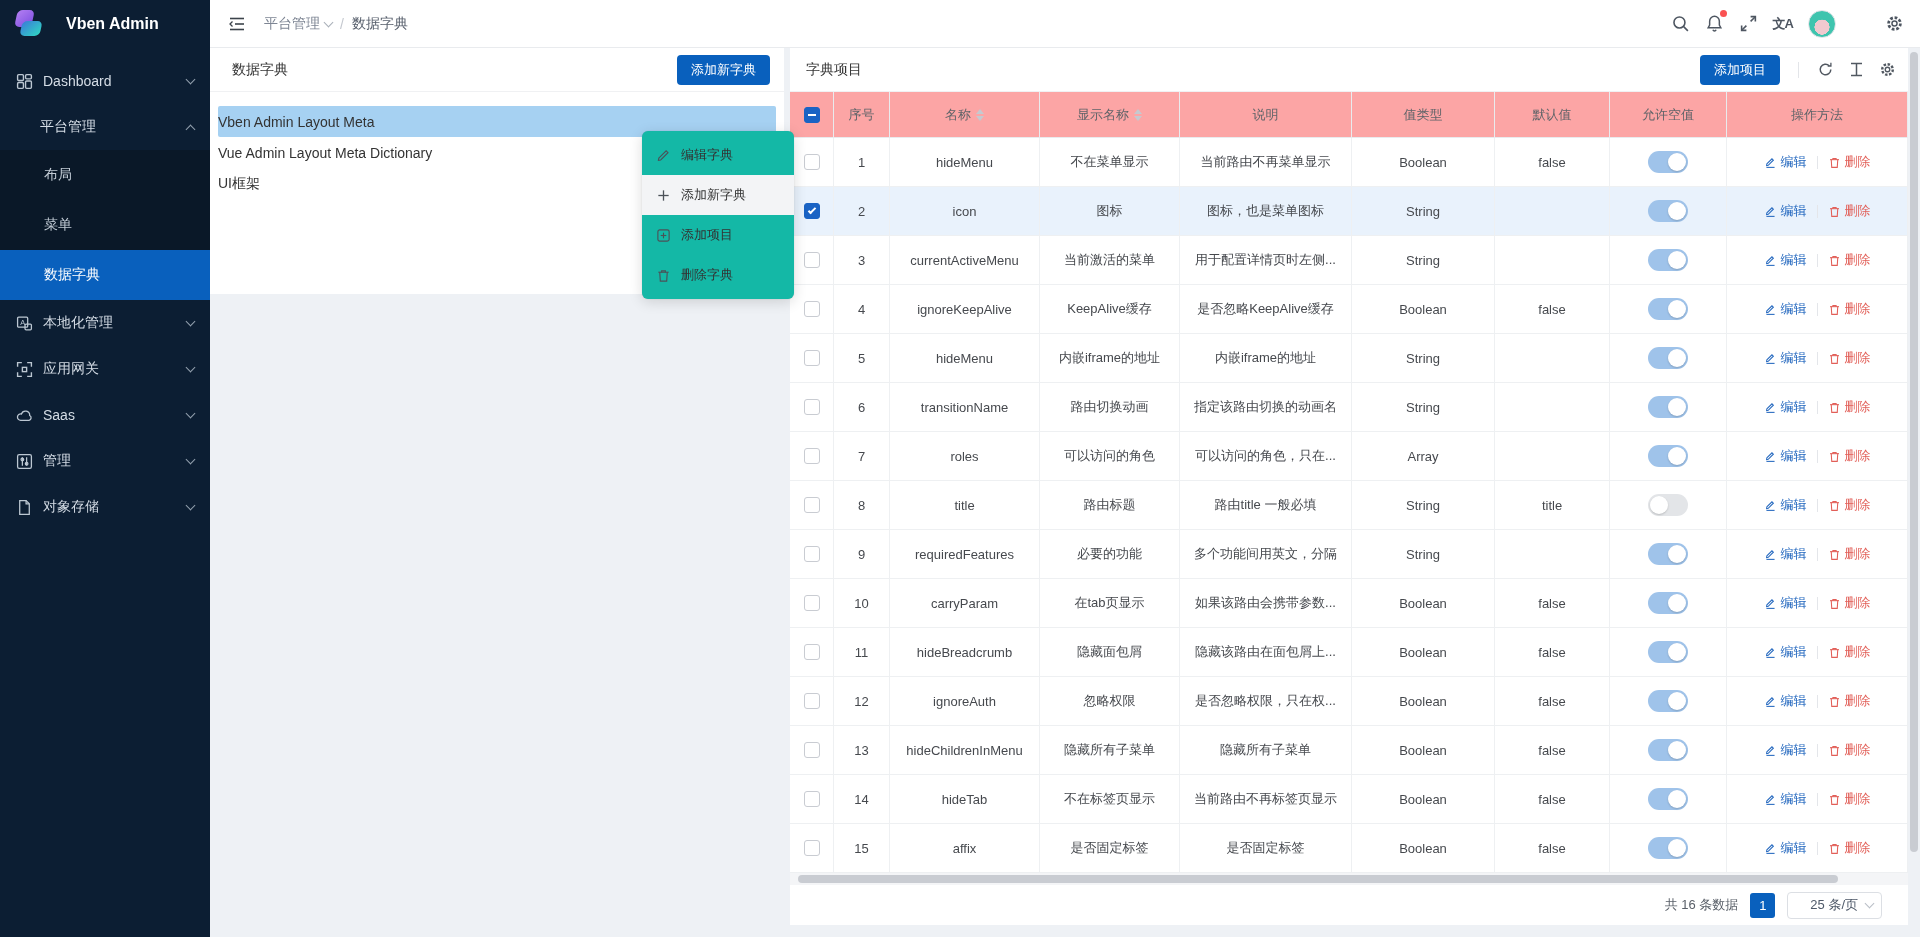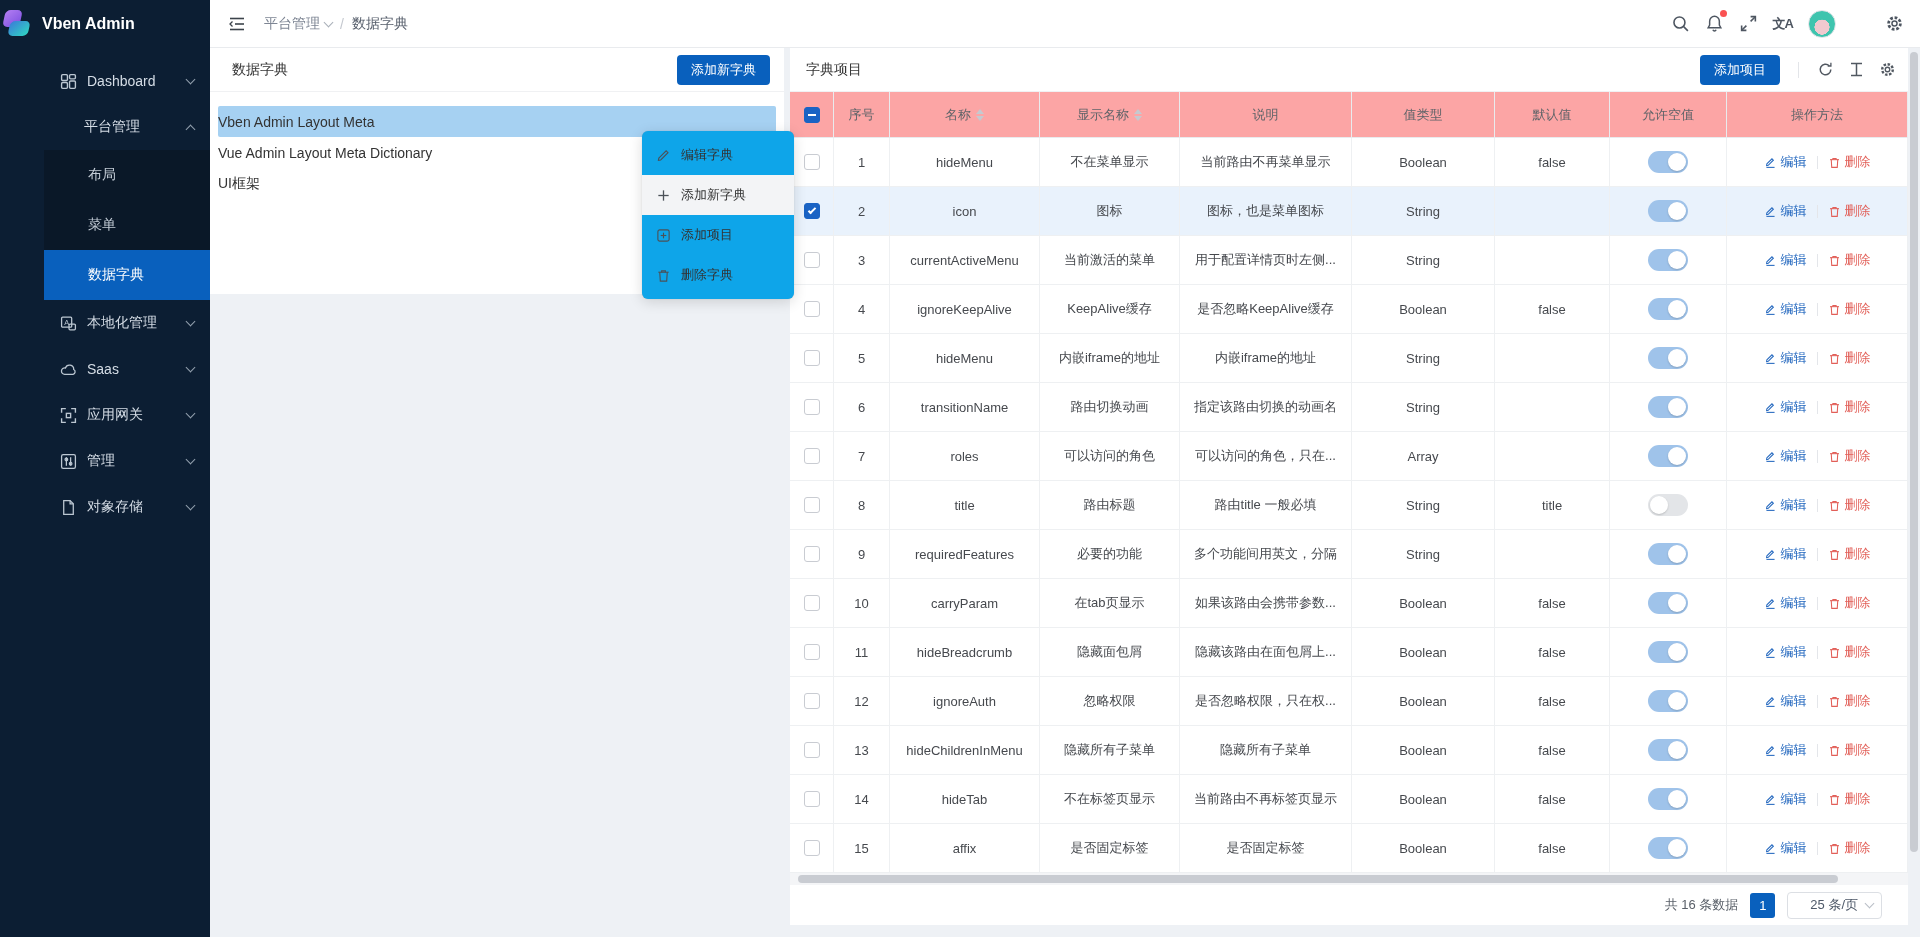--- a/index.html
+++ b/index.html
@@ -1,26 +1,26 @@
 <!DOCTYPE html>
 <html><head>
 <meta charset="utf-8">
 <style>
   * { margin:0; padding:0; box-sizing:border-box; }
   html,body { width:1920px; height:937px; font-family:"Liberation Sans", sans-serif; }
   #app { position:relative; width:1920px; height:937px; background:#eef1f5; overflow:hidden; }
 
   
   .sidebar { position:absolute; left:0; top:0; width:210px; height:937px; background:#0c1e33; color:#d5dde6; z-index:5; }
-  .logo-row { display:flex; align-items:center; height:48px; padding-left:2px; gap:10px; }
+  .logo-row { display:flex; align-items:center; height:48px; padding-left:14px; gap:22px; }
   .logo-mark { position:relative; width:30px; height:28px; }
   .logo-mark .lm1 { position:absolute; left:2px; top:0; width:17px; height:17px; border-radius:5px; transform:skewX(-12deg); background:linear-gradient(135deg,#b37ef2,#7c4fe0); }
   .logo-mark .lm2 { position:absolute; left:7px; top:11px; width:20px; height:15px; border-radius:5px; transform:skewX(-12deg); background:linear-gradient(135deg,#3b7bd8,#2fd8c2); }
   .logo-text { color:#fff; font-weight:bold; font-size:16px; }
-  .menu { margin-top:10px;margin-left:44px; }
+  .menu { margin-top:10px; }
   .m-item { display:flex; align-items:center; height:46px; padding:0 16px; gap:10px; font-size:14px; cursor:pointer; }
   .m-item .lbl { flex:1; }
   .m-icon { width:17px; height:17px; color:#bcc7d2; flex:0 0 17px; }
   .chev { width:7px; height:7px; border-right:1.5px solid #93a0ae; border-bottom:1.5px solid #93a0ae; transform:rotate(45deg); margin-top:-3px; }
   .chev.up { transform:rotate(-135deg); margin-top:4px; }
   .group-title { padding-left:24px; }
   .submenu { background:#0a1828; }
   .s-item { display:flex; align-items:center; height:50px; padding-left:44px; font-size:14px; color:#c3ccd6; cursor:pointer; }
   .s-item.active { background:#0960bd; color:#fff; }
 
@@ -42,21 +42,21 @@
   
   .dict-panel { position:absolute; left:210px; top:48px; width:574px; }
   .panel-head { height:44px; background:#fff; border-bottom:1px solid #f0f1f3; display:flex; align-items:center; justify-content:space-between; padding:0 14px 0 22px; }
   .panel-title { font-size:14px; color:#333; }
   .btn-primary { background:#0960bd; color:#fff; font-size:13px; border:none; border-radius:4px; height:30px; padding:0 14px; cursor:pointer; font-family:inherit; }
   .dict-list { background:#fff; height:202px; padding-top:14px; }
   .dict-item { height:31px; display:flex; align-items:center; margin:0 8px; font-size:14px; color:#333; border-radius:2px; cursor:pointer; }
   .dict-item.selected { background:#a6d1f2; }
 
   
-  .ctx-menu { position:absolute; left:642px; top:131px; width:152px; background:#0ea5e9; border-radius:6px; box-shadow:0 3px 14px rgba(0,0,0,.14), 0 0 1px rgba(0,0,0,.2); padding:4px 0; z-index:20; }
+  .ctx-menu { position:absolute; left:642px; top:131px; width:152px; background:#14b8a6; border-radius:6px; box-shadow:0 3px 14px rgba(0,0,0,.14), 0 0 1px rgba(0,0,0,.2); padding:4px 0; z-index:20; }
   .ctx-item { height:40px; display:flex; align-items:center; gap:10px; padding-left:14px; font-size:13px; color:#333; cursor:pointer; }
   .ctx-item.hover { background:#f3f4f6; }
   .ctx-ic { width:15px; height:15px; color:#4b5158; }
   .ctx-ic svg { width:100%; height:100%; }
 
   
   .items-panel { position:absolute; left:790px; top:48px; width:1118px; height:877px; background:#fff; }
   .items-head { height:44px; border-bottom:1px solid #f0f1f3; display:flex; align-items:center; justify-content:space-between; padding:0 12px 0 16px; }
   .head-tools { display:flex; align-items:center; gap:14px; }
   .v-sep { width:1px; height:16px; background:#e3e5e9; margin:0 4px; }
@@ -150,38 +150,38 @@
               <rect x="1.5" y="2" width="9.5" height="9.5" rx="1"></rect>
               <text x="4" y="9.5" font-size="7" fill="currentColor" stroke="none">A</text>
               <rect x="8.5" y="8.5" width="6" height="5.5" rx="1"></rect>
             </svg>
         </span>
         <span class="lbl">本地化管理</span>
         <span class="chev"></span>
       </div>
       <div class="m-item">
         <span class="m-icon">
-          <svg viewBox="0 0 16 16" fill="none" stroke="currentColor" stroke-width="1.2">
-              <path d="M4.6 12.5a3 3 0 1 1 .5-5.9A4 4 0 0 1 12.9 8a2.4 2.4 0 0 1-.6 4.5H4.6z"></path>
-            </svg>
-        </span>
-        <span class="lbl">Saas</span>
-        <span class="chev"></span>
-      </div>
-      <div class="m-item">
-        <span class="m-icon">
           <svg viewBox="0 0 16 16" fill="none" stroke="currentColor" stroke-width="1.3">
               <path d="M1.5 5.5v-4h4"></path>
               <path d="M10.5 1.5h4v4"></path>
               <path d="M14.5 10.5v4h-4"></path>
               <path d="M5.5 14.5h-4v-4"></path>
               <rect x="6" y="6" width="4" height="4"></rect>
             </svg>
         </span>
         <span class="lbl">应用网关</span>
+        <span class="chev"></span>
+      </div>
+      <div class="m-item">
+        <span class="m-icon">
+          <svg viewBox="0 0 16 16" fill="none" stroke="currentColor" stroke-width="1.2">
+              <path d="M4.6 12.5a3 3 0 1 1 .5-5.9A4 4 0 0 1 12.9 8a2.4 2.4 0 0 1-.6 4.5H4.6z"></path>
+            </svg>
+        </span>
+        <span class="lbl">Saas</span>
         <span class="chev"></span>
       </div>
       <div class="m-item">
         <span class="m-icon">
           <svg viewBox="0 0 16 16" fill="none" stroke="currentColor" stroke-width="1.2">
               <rect x="1.5" y="1.5" width="13" height="13" rx="1.5"></rect>
               <line x1="6" y1="4" x2="6" y2="12"></line>
               <circle cx="6" cy="6" r="1.2"></circle>
               <line x1="10" y1="4" x2="10" y2="12"></line>
               <circle cx="10" cy="10" r="1.2"></circle>

